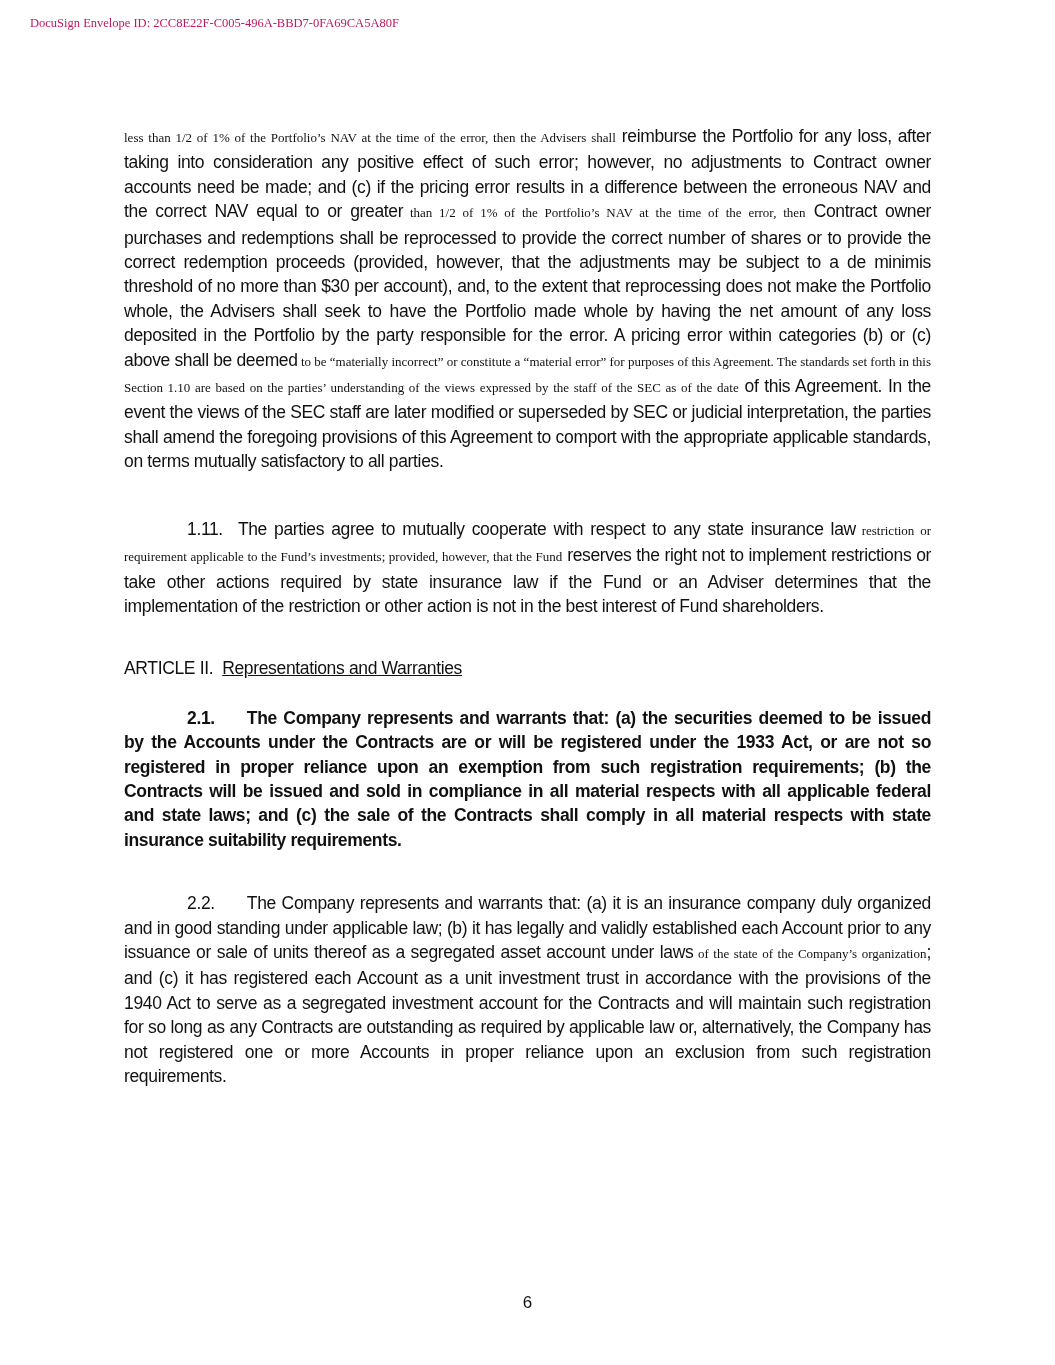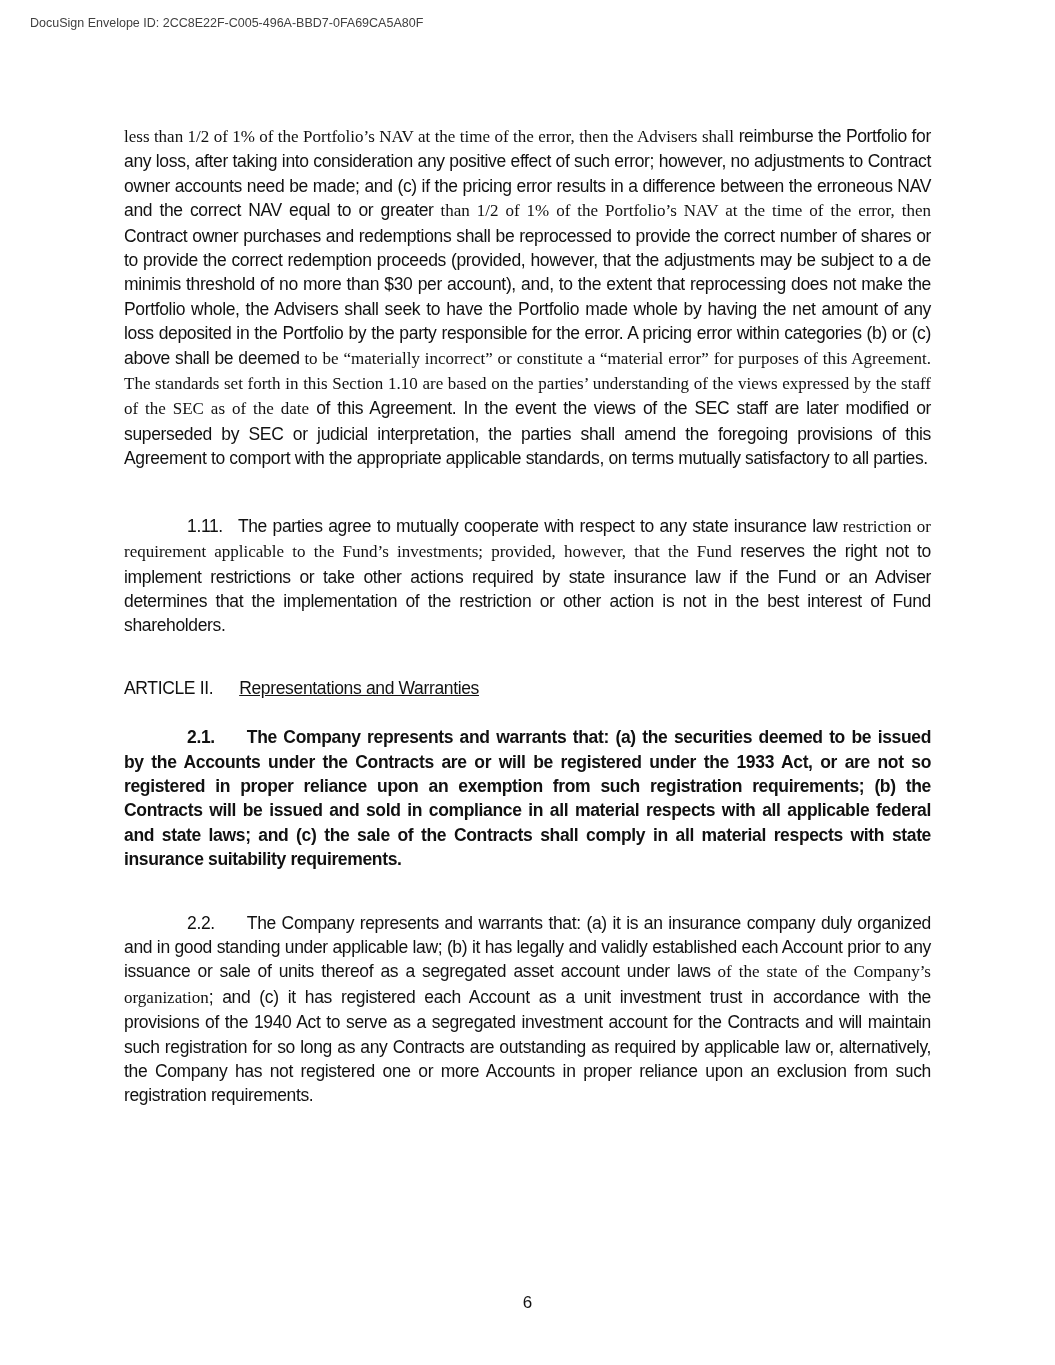--- a/index.html
+++ b/index.html
@@ -1,35 +1,35 @@
 <!DOCTYPE html>
 <html><head>
 <meta charset="utf-8">
 <style>
   html, body { margin: 0; padding: 0; background: #ffffff; }
   body { width: 1055px; height: 1365px; position: relative; overflow: hidden; color: #111; }
   .envelope {
     position: absolute; left: 30px; top: 16px;
-    font-family: Liberation Sans, sans-serif; font-size: 12.5px; color: #404040;
+    font-family: Liberation Serif, serif; font-size: 12.5px; color: #be185d;
   }
   .page {
     position: absolute; left: 124px; top: 124px; width: 807px;
     font-family: "Liberation Sans", sans-serif;
     font-size: 17.5px; line-height: 24.4px;
     text-align: justify; letter-spacing: -0.35px;
   }
   .page p { margin: 0; }
-  .serif { font-family: "Liberation Serif", serif; letter-spacing: 0; font-size: 17px; }
+  .serif { font-family: "Liberation Serif", serif; letter-spacing: 0; font-size: 13px; }
   .indent { text-indent: 63px; }
   .gap1 { margin-top: 43px !important; }
   .gap2 { margin-top: 38px !important; }
   .gap3 { margin-top: 25px !important; font-weight: bold; }
   .gap4 { margin-top: 39px !important; }
   .article-heading { text-align: left; }
-  .article-num { margin-right: 26px; }
+  .article-num { margin-right: 9px; }
   .article-title { text-decoration: underline; }
   .tab { display: inline-block; }
   .page-number {
     position: absolute; left: 0; width: 1055px; top: 1293px; text-align: center;
     font-family: "Liberation Sans", sans-serif; font-size: 17px;
   }
 </style>
 </head>
 <body>
 

